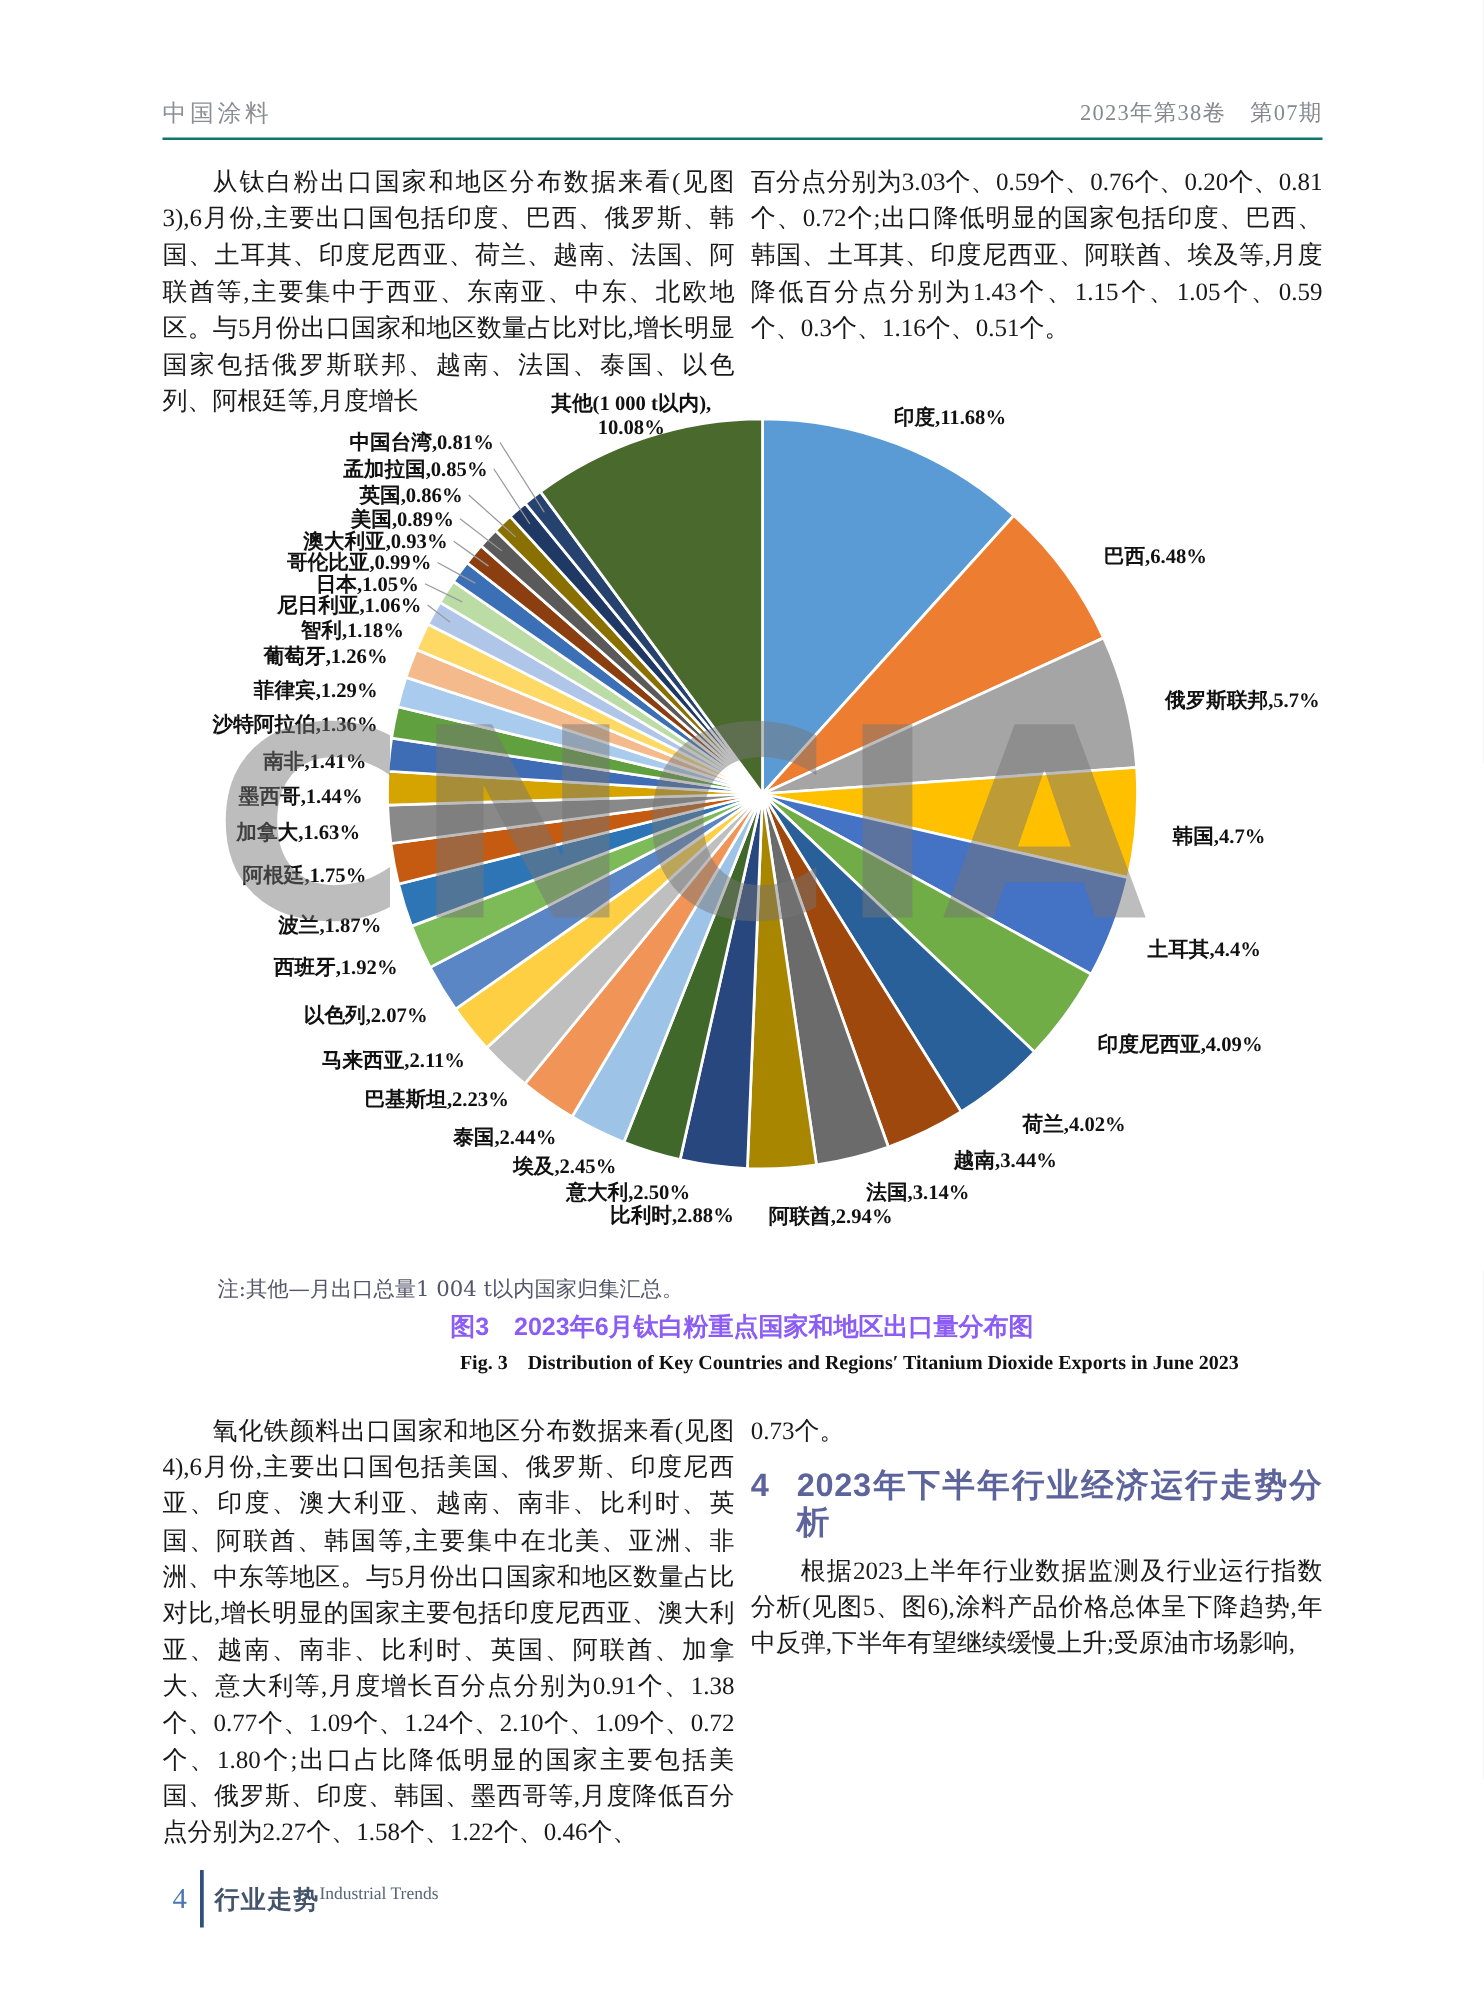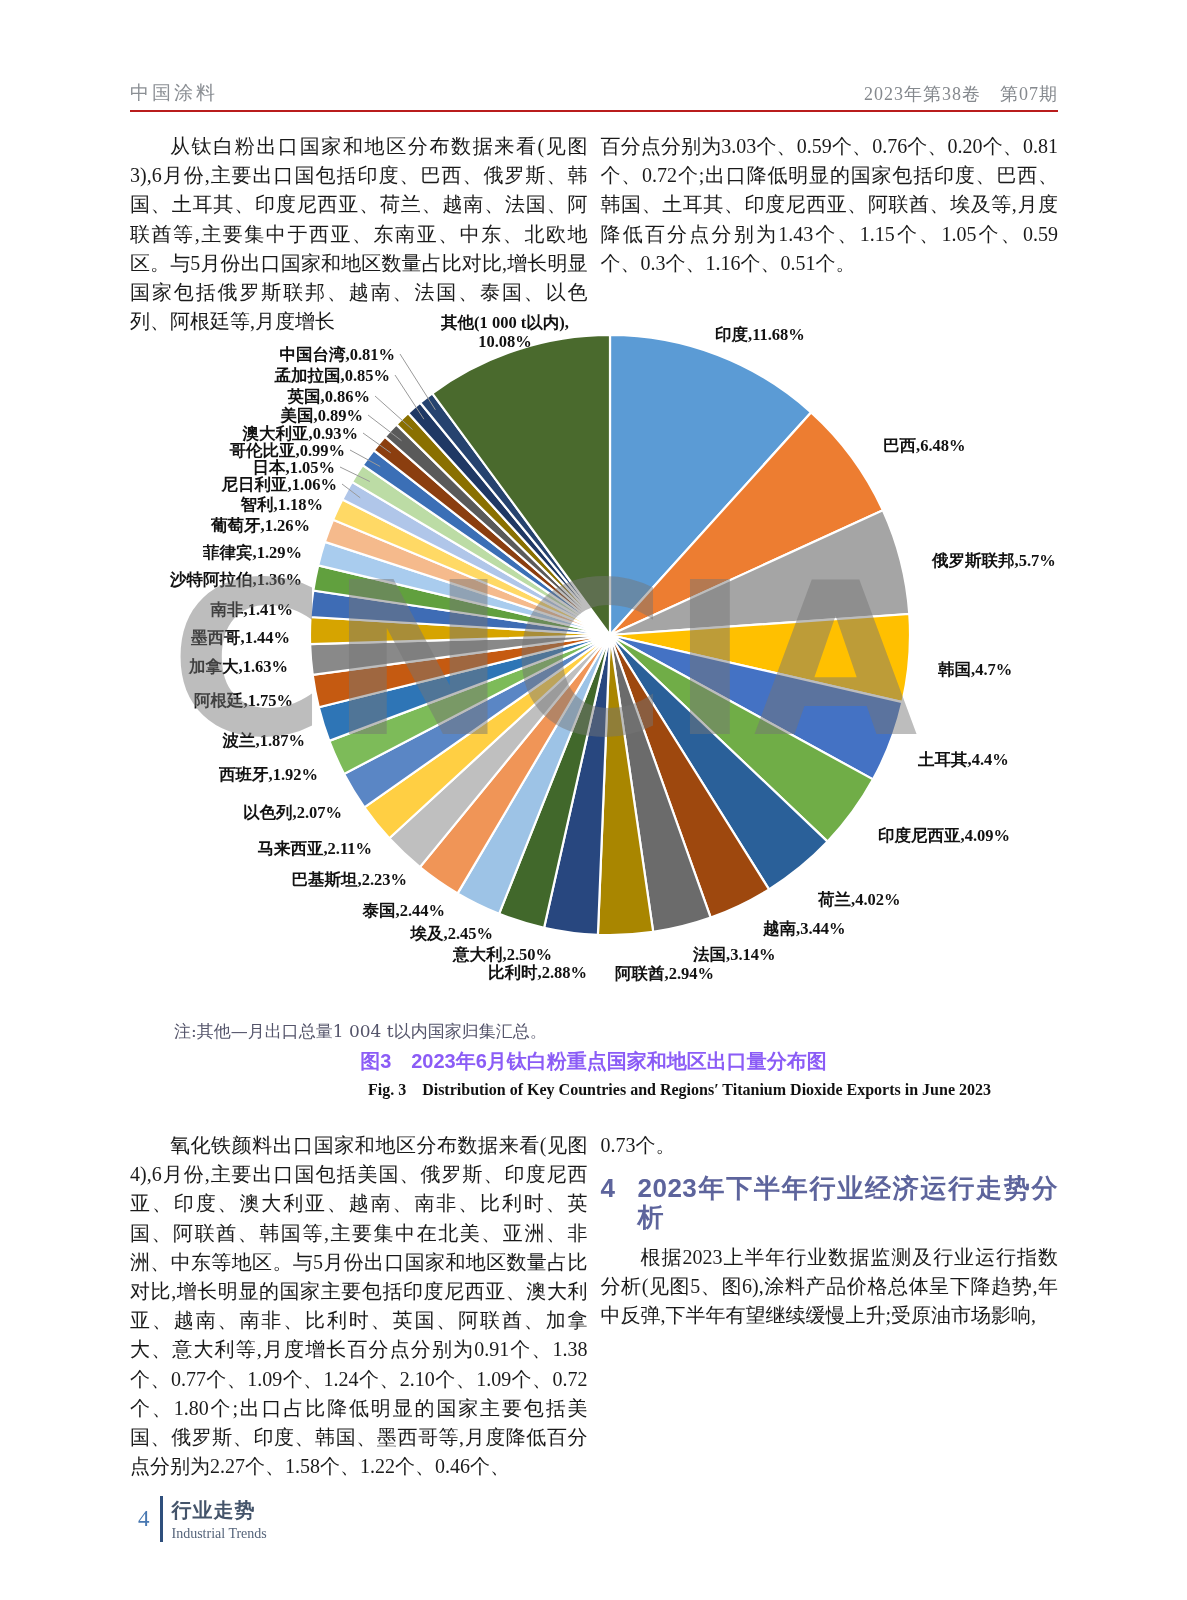--- a/index.html
+++ b/index.html
@@ -1,20 +1,20 @@
 <!DOCTYPE html>
 <html><head>
 <meta charset="utf-8">
 <style>
   html,body{margin:0;padding:0;background:#e8e8e8;}
   .page{position:relative;width:1187px;height:1600px;background:#ffffff;margin:0 auto;overflow:hidden;
         font-family:"Liberation Serif","DejaVu Serif",serif;color:#1a1a1a;}
   
-  .hdr{position:absolute;left:130px;top:78px;width:928px;height:34px;border-bottom:2px solid #b91c1c;
-       display:flex;justify-content:space-between;align-items:flex-end;padding-bottom:4px;box-sizing:border-box;}
+  .hdr{position:absolute;left:130px;top:78px;width:928px;height:34px;border-bottom:2px solid #0f766e;
+       display:flex;justify-content:space-between;align-items:flex-start;padding-bottom:4px;box-sizing:border-box;}
   .hdr .jname{font-size:19px;color:#8b8f94;letter-spacing:3px;}
   .hdr .jissue{font-size:18px;color:#85898e;letter-spacing:1px;}
   
   .cols{position:absolute;left:130px;width:928px;display:flex;gap:13px;}
   .col{width:458px;font-size:20px;line-height:29.2px;text-align:justify;}
   .col p{margin:0;}
   .col p.ind{text-indent:2em;}
   
   .chart-wrap{position:absolute;left:0;top:298px;width:1187px;height:700px;}
   .slice-label{font:600 16.5px "Liberation Serif","DejaVu Serif",serif;fill:#111;}
@@ -30,21 +30,21 @@
           font-family:"Liberation Serif","DejaVu Serif",serif;font-weight:bold;font-size:16px;color:#111;}
   
   .sec-head{display:flex;align-items:baseline;margin:14px 0 10px 0;
             font-family:"Liberation Sans","DejaVu Sans",sans-serif;font-weight:bold;
             font-size:26px;color:#5d649c;letter-spacing:0.5px;}
   .sec-head .num{margin-right:22px;}
   
   .foot{position:absolute;left:138px;top:1496px;display:flex;align-items:center;}
   .foot .pnum{font-size:23px;color:#4777b1;font-family:"Liberation Serif",serif;margin-right:10px;}
   .foot .bar{width:3px;height:46px;background:#2f4f7c;margin-right:9px;}
-  .foot .lbl{display:flex;flex-direction:column;justify-content:center;}
+  .foot .lbl{display:flex;flex-direction:row;justify-content:center;}
   .foot .cn{font-family:"Liberation Sans","DejaVu Sans",sans-serif;font-weight:bold;
             font-size:20px;color:#44546a;letter-spacing:1px;}
   .foot .en{font-family:"Liberation Serif","DejaVu Serif",serif;font-size:14px;color:#55647a;margin-top:2px;}
 </style>
 </head>
 <body>
 
 <div class="page">
 
   <div class="hdr">

